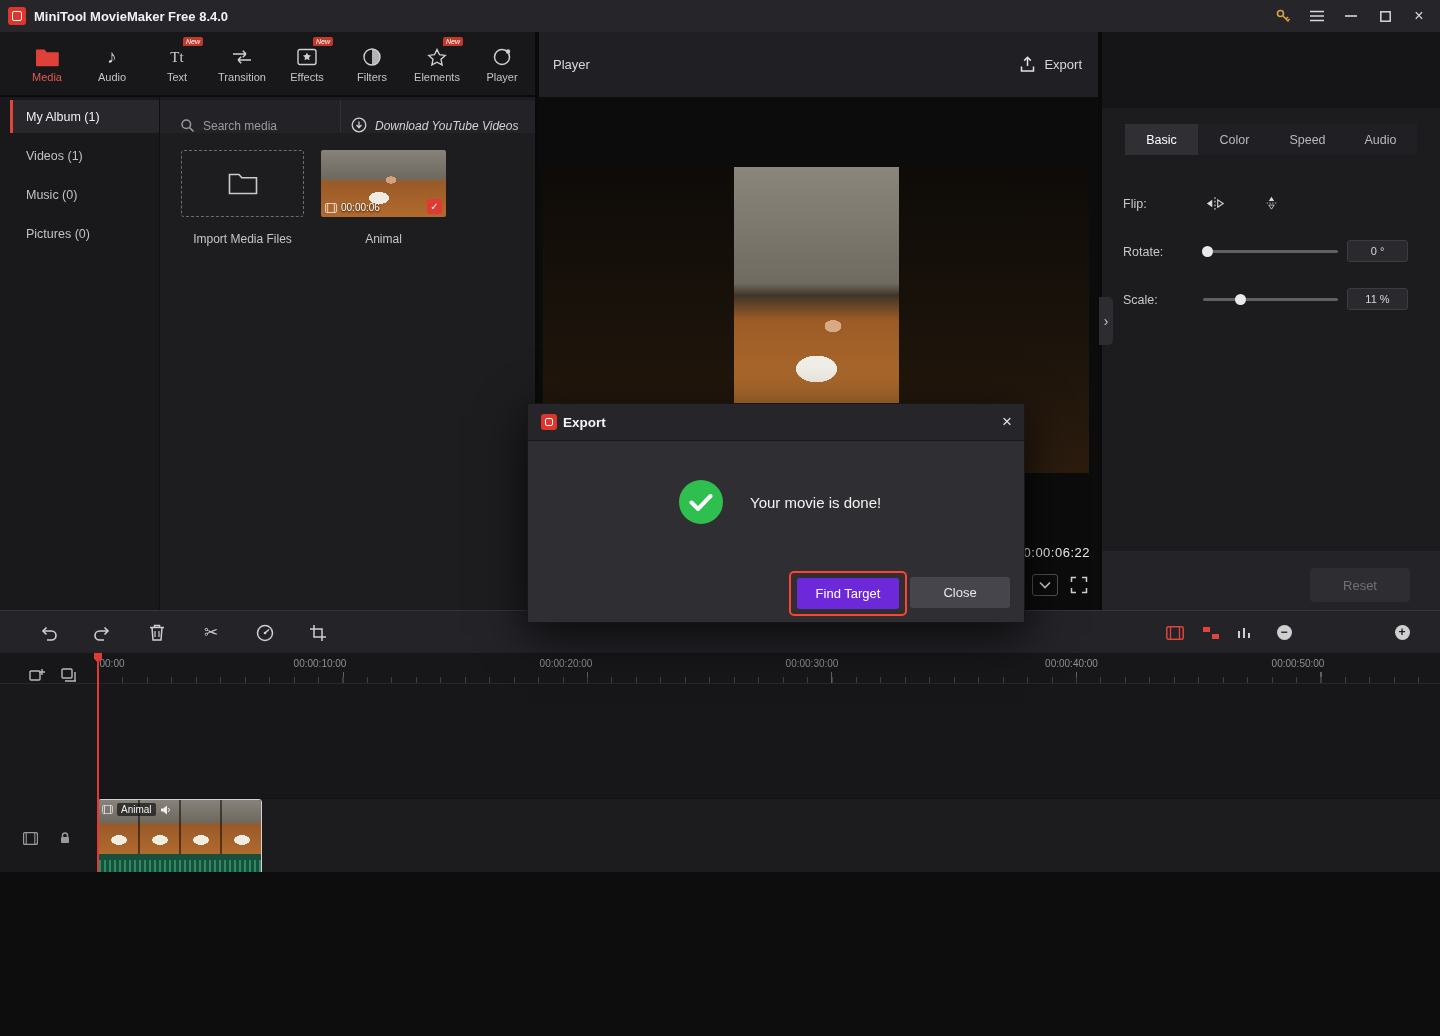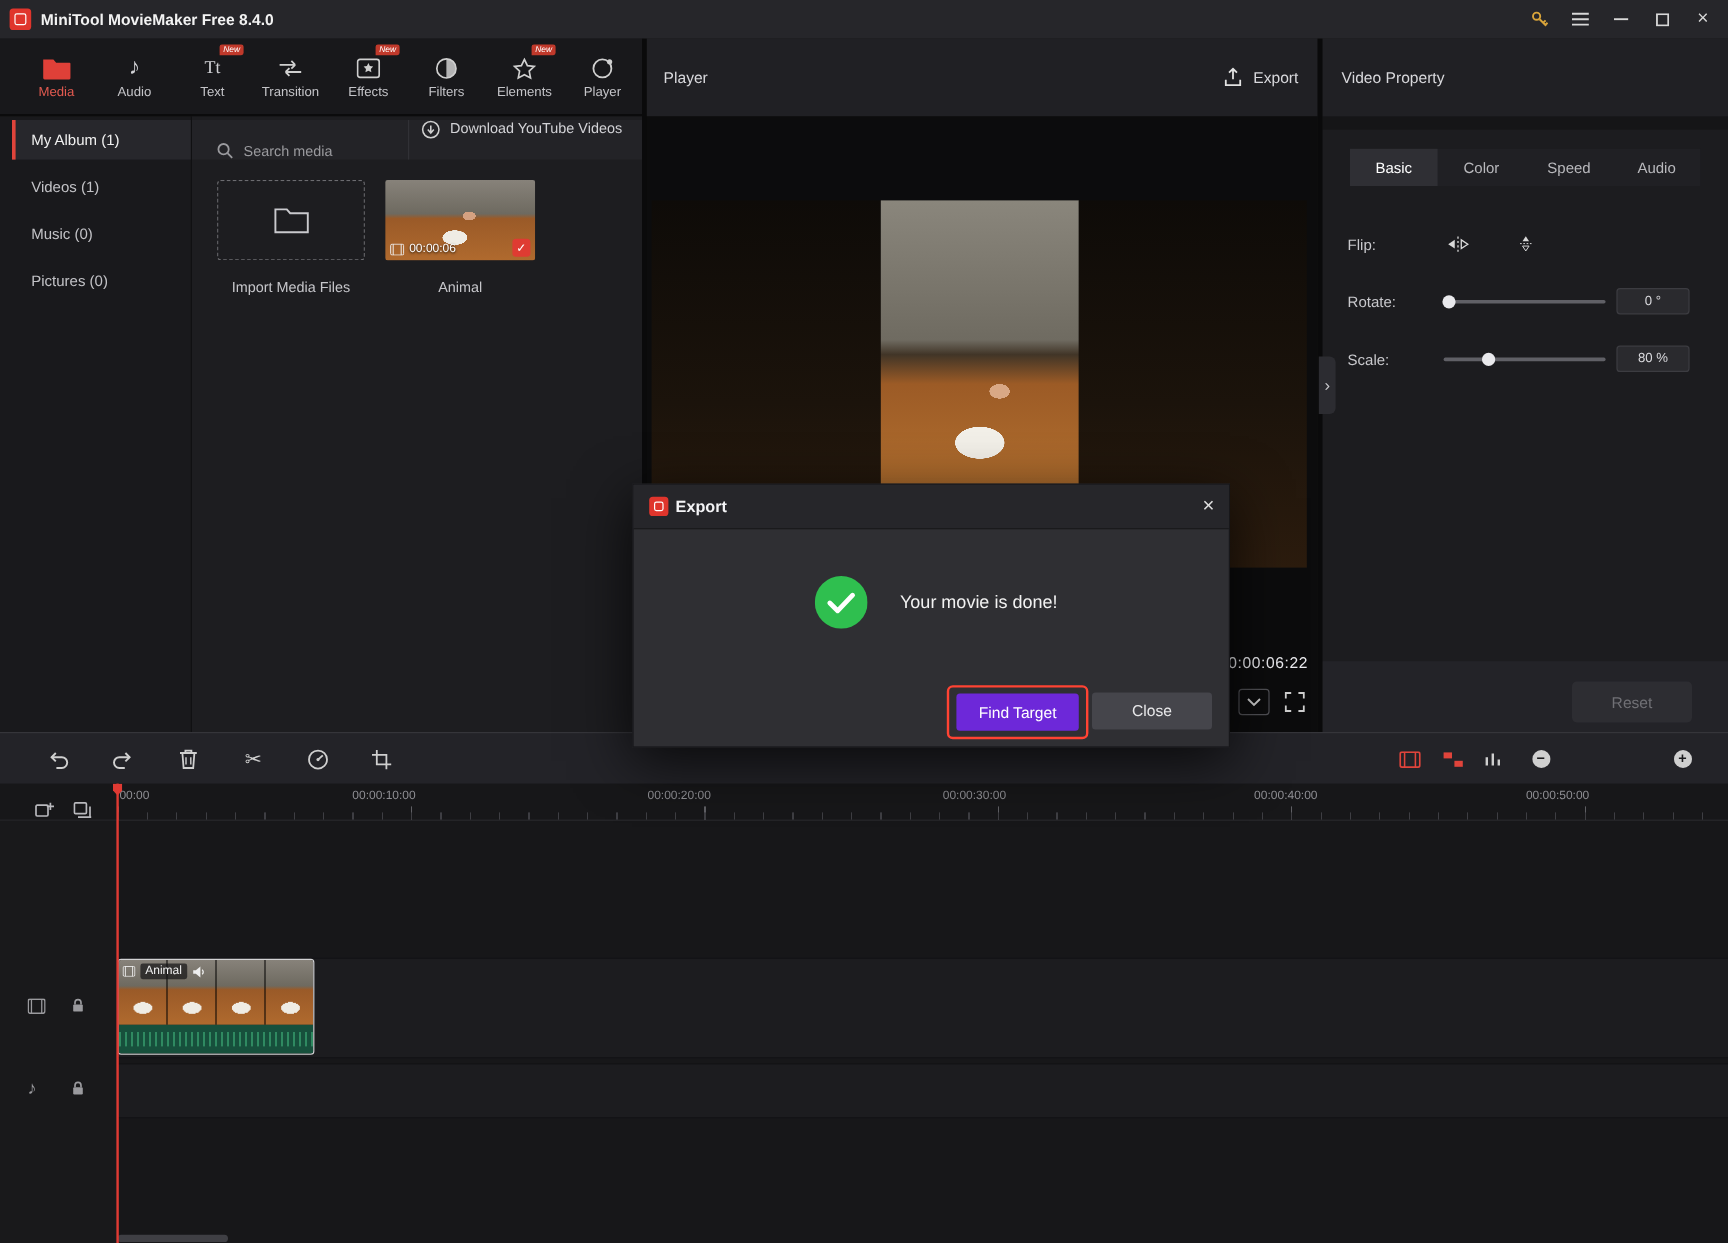--- a/index.html
+++ b/index.html
@@ -1,18 +1,18 @@
 <!DOCTYPE html>
 <html><head>
 <meta charset="utf-8">
 <style>
   * { margin:0; padding:0; box-sizing:border-box; }
   html,body { width:1440px; height:1036px; overflow:hidden; }
   body { background:#0d0d0e; font-family:"Liberation Sans",sans-serif; color:#ccc; }
-  .app { position:relative; width:1440px; height:1036px; background:#151517; overflow:hidden; }
+  .app { position:relative; width:1440px; height:872px; background:#151517; overflow:hidden; }
   .abs { position:absolute; }
   svg { display:block; }
 
   
   .titlebar { position:absolute; left:0; top:0; width:1440px; height:32px; background:#26262a; display:flex; align-items:center; z-index:6; }
   .mt-logo { width:18px; height:18px; margin:0 8px; background:#e0352c; border-radius:3px; position:relative; flex:0 0 auto; }
   .mt-logo::after { content:""; position:absolute; inset:4px; border:1.5px solid #fff; border-radius:2px; }
   .win-title { font-size:13px; font-weight:bold; color:#f2f2f2; }
   .tb-right { margin-left:auto; display:flex; align-items:center; padding-right:4px; }
   .tb-btn { width:34px; height:32px; display:flex; align-items:center; justify-content:center; color:#d8d8d8; font-size:16px; }
@@ -31,21 +31,21 @@
 
   
   .sidebar { position:absolute; left:0; top:97px; width:160px; height:513px; background:#19191c; border-right:1px solid #101012; }
   .side-item { position:absolute; left:10px; right:0; height:33px; display:flex; align-items:center; padding-left:16px; font-size:12.5px; color:#c2c2c6; }
   .side-item.selected { background:#27272c; color:#f0f0f0; border-left:3px solid #e0443b; padding-left:13px; }
 
   
   .media-panel { position:absolute; left:160px; top:97px; width:375px; height:513px; background:#1d1d20; }
   .media-topbar { position:absolute; left:0; top:3px; width:375px; height:33px; background:#232327; display:flex; align-items:center; }
   .search-box { flex:0 0 180px; display:flex; align-items:flex-end; gap:8px; padding-left:20px; color:#9a9a9e; font-size:12px; height:100%; }
-  .yt-box { flex:1; display:flex; align-items:flex-start; gap:8px; padding-left:10px; color:#d2d2d6; font-size:12px; height:100%; border-left:1px solid #313136; }
+  .yt-box { flex:1; display:flex; align-items:flex-end; gap:8px; padding-left:10px; color:#d2d2d6; font-size:12px; height:100%; border-left:1px solid #313136;font-style:italic; }
   .import-box { position:absolute; left:21px; top:53px; width:123px; height:67px; border:1.5px dashed #6c6c70; border-radius:3px; display:flex; align-items:center; justify-content:center; }
   .media-label { position:absolute; top:135px; font-size:12px; color:#c6c6ca; text-align:center; }
   .media-thumb { position:absolute; left:161px; top:53px; width:125px; height:67px; border-radius:2px; overflow:hidden;
     background-image:
       radial-gradient(ellipse 17px 10px at 58px 48px, #efece4 0 60%, rgba(0,0,0,0) 61%),
       radial-gradient(ellipse 9px 6px at 70px 30px, #d4a181 0 60%, rgba(0,0,0,0) 61%),
       linear-gradient(180deg,#87827a 0%,#6e6a60 42%,#9a5a28 48%,#b06a2e 100%);
   }
   .thumb-duration { position:absolute; left:4px; bottom:4px; display:flex; align-items:center; gap:4px; color:#fff; font-size:10px; text-shadow:0 1px 2px rgba(0,0,0,.9); }
   .thumb-check { position:absolute; right:4px; bottom:3px; width:15px; height:15px; background:#df3b32; border-radius:3px; color:#fff; font-size:10px; display:flex; align-items:center; justify-content:center; }
@@ -222,23 +222,20 @@
     <span style="margin-left:auto;display:flex;align-items:center;gap:8px;">
       <span>
         <svg width="17" height="17" viewBox="0 0 17 17">
             <path d="M8.5 1.5 V10 M5.2 4.6 L8.5 1.3 L11.8 4.6" fill="none" stroke="#e2e2e2" stroke-width="1.5"></path>
             <path d="M2.5 10.5 V15 H14.5 V10.5" fill="none" stroke="#e2e2e2" stroke-width="1.5"></path>
           </svg>
       </span>
       <span>Export</span>
     </span>
   </div>
-  <div class="panel-header" style="left:1102px;width:338px;padding:0 16px;">
-    <span>Video Property</span>
-  </div>
   <div class="vsep" style="left:535px;"></div>
   <div class="vsep" style="left:1098px;"></div>
   <div class="hsep-top"></div>
 
   <div class="sidebar">
     <div class="side-item selected" style="top:3px;">
         <span>My Album (1)</span>
       </div>
     <div class="side-item" style="top:42px;">
         <span>Videos (1)</span>
@@ -341,21 +338,21 @@
     </div>
 
     <div class="prop-label" style="top:137px;">Rotate:</div>
     <div class="slider-track" style="left:101px;top:142px;width:135px;"></div>
     <div class="slider-knob" style="left:100px;top:138px;"></div>
     <div class="value-box" style="top:132px;">0 °</div>
 
     <div class="prop-label" style="top:185px;">Scale:</div>
     <div class="slider-track" style="left:101px;top:190px;width:135px;"></div>
     <div class="slider-knob" style="left:133px;top:186px;"></div>
-    <div class="value-box" style="top:180px;">80 %</div>
+    <div class="value-box" style="top:180px;">11 %</div>
 
     <div class="prop-bottom">
       <div class="reset-btn">Reset</div>
     </div>
   </div>
   <div class="expander">
       <span>›</span>
     </div>
 
   <div class="toolbar">

